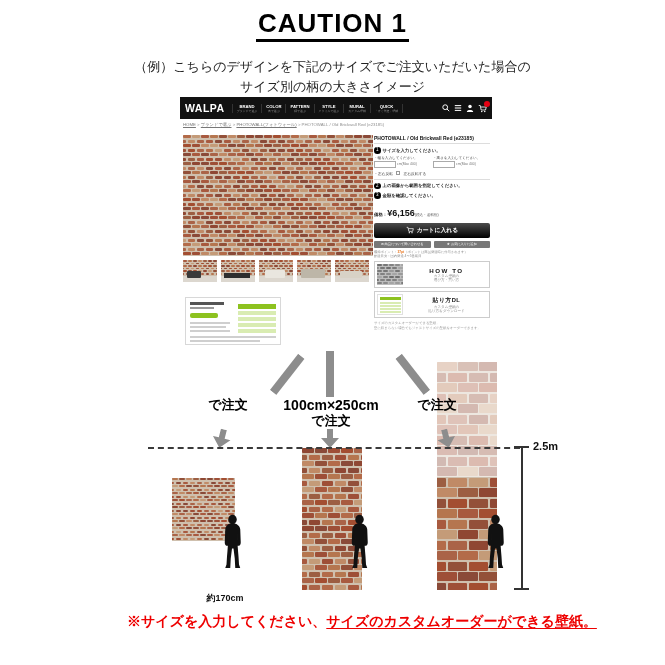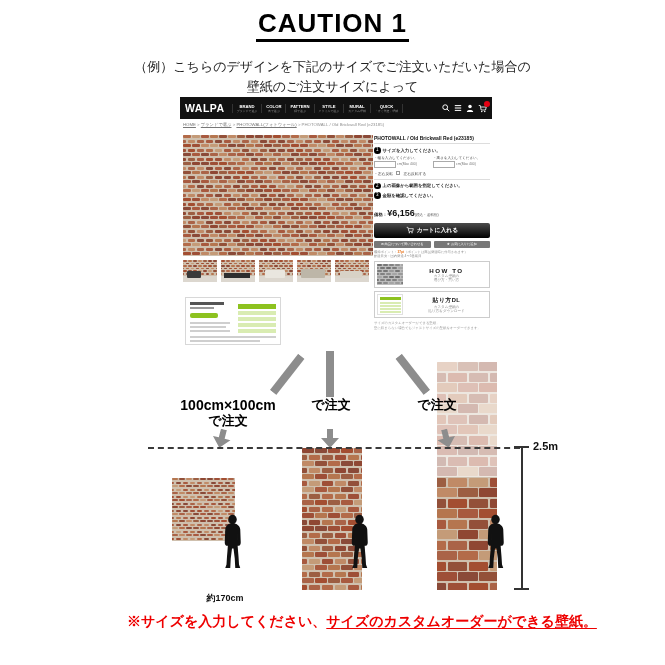--- a/index.html
+++ b/index.html
@@ -106,21 +106,21 @@
   .rednote { position:absolute; left:127px; width:520px; font-size:14px; font-weight:bold; color:#ee0000; z-index:9; }
   .rednote u { text-decoration:underline; text-underline-offset:2px; }
 </style>
 </head>
 <body>
 
 <div id="canvas">
 
   <div class="caution-title"><span>CAUTION 1</span></div>
   <div class="subtitle sub1">（例）こちらのデザインを下記のサイズでご注文いただいた場合の</div>
-  <div class="subtitle sub2">壁紙のご注文サイズによって</div>
+  <div class="subtitle sub2">サイズ別の柄の大きさイメージ</div>
 
   <div class="shot">
 
     <div class="site-header">
       <div class="logo">WALPA</div>
       <div class="nav">
         <div class="nav-item">
           <div class="nav-label">BRAND</div>
           <div class="nav-sub">ブランドで選ぶ</div>
         </div>
@@ -1283,24 +1283,24 @@
         <rect x="2" y="0" width="8" height="46" fill="#8d8d8d"></rect>
       </svg>
   </div>
   <div class="arrow" style="left:408px;top:351px;transform:rotate(-38deg);">
     <svg width="12" height="46">
         <rect x="2" y="0" width="8" height="46" fill="#8d8d8d"></rect>
       </svg>
   </div>
 
   <div class="size-label" style="left:153px;top:397px;">
-    <div class="size-line1">100cm×100cm</div>
     <div class="size-line2">で注文</div>
   </div>
   <div class="size-label" style="left:256px;top:397px;">
+    <div class="size-line1">100cm×250cm</div>
     <div class="size-line2">で注文</div>
   </div>
   <div class="size-label" style="left:362px;top:397px;">
     <div class="size-line2">で注文</div>
   </div>
 
   <div class="arrow" style="left:209px;top:429px;transform:rotate(14deg);">
     <svg width="24" height="20">
         <polygon points="9,0 15,0 15,9 21,9 12,19 3,9 9,9" fill="#8d8d8d"></polygon>
       </svg>

